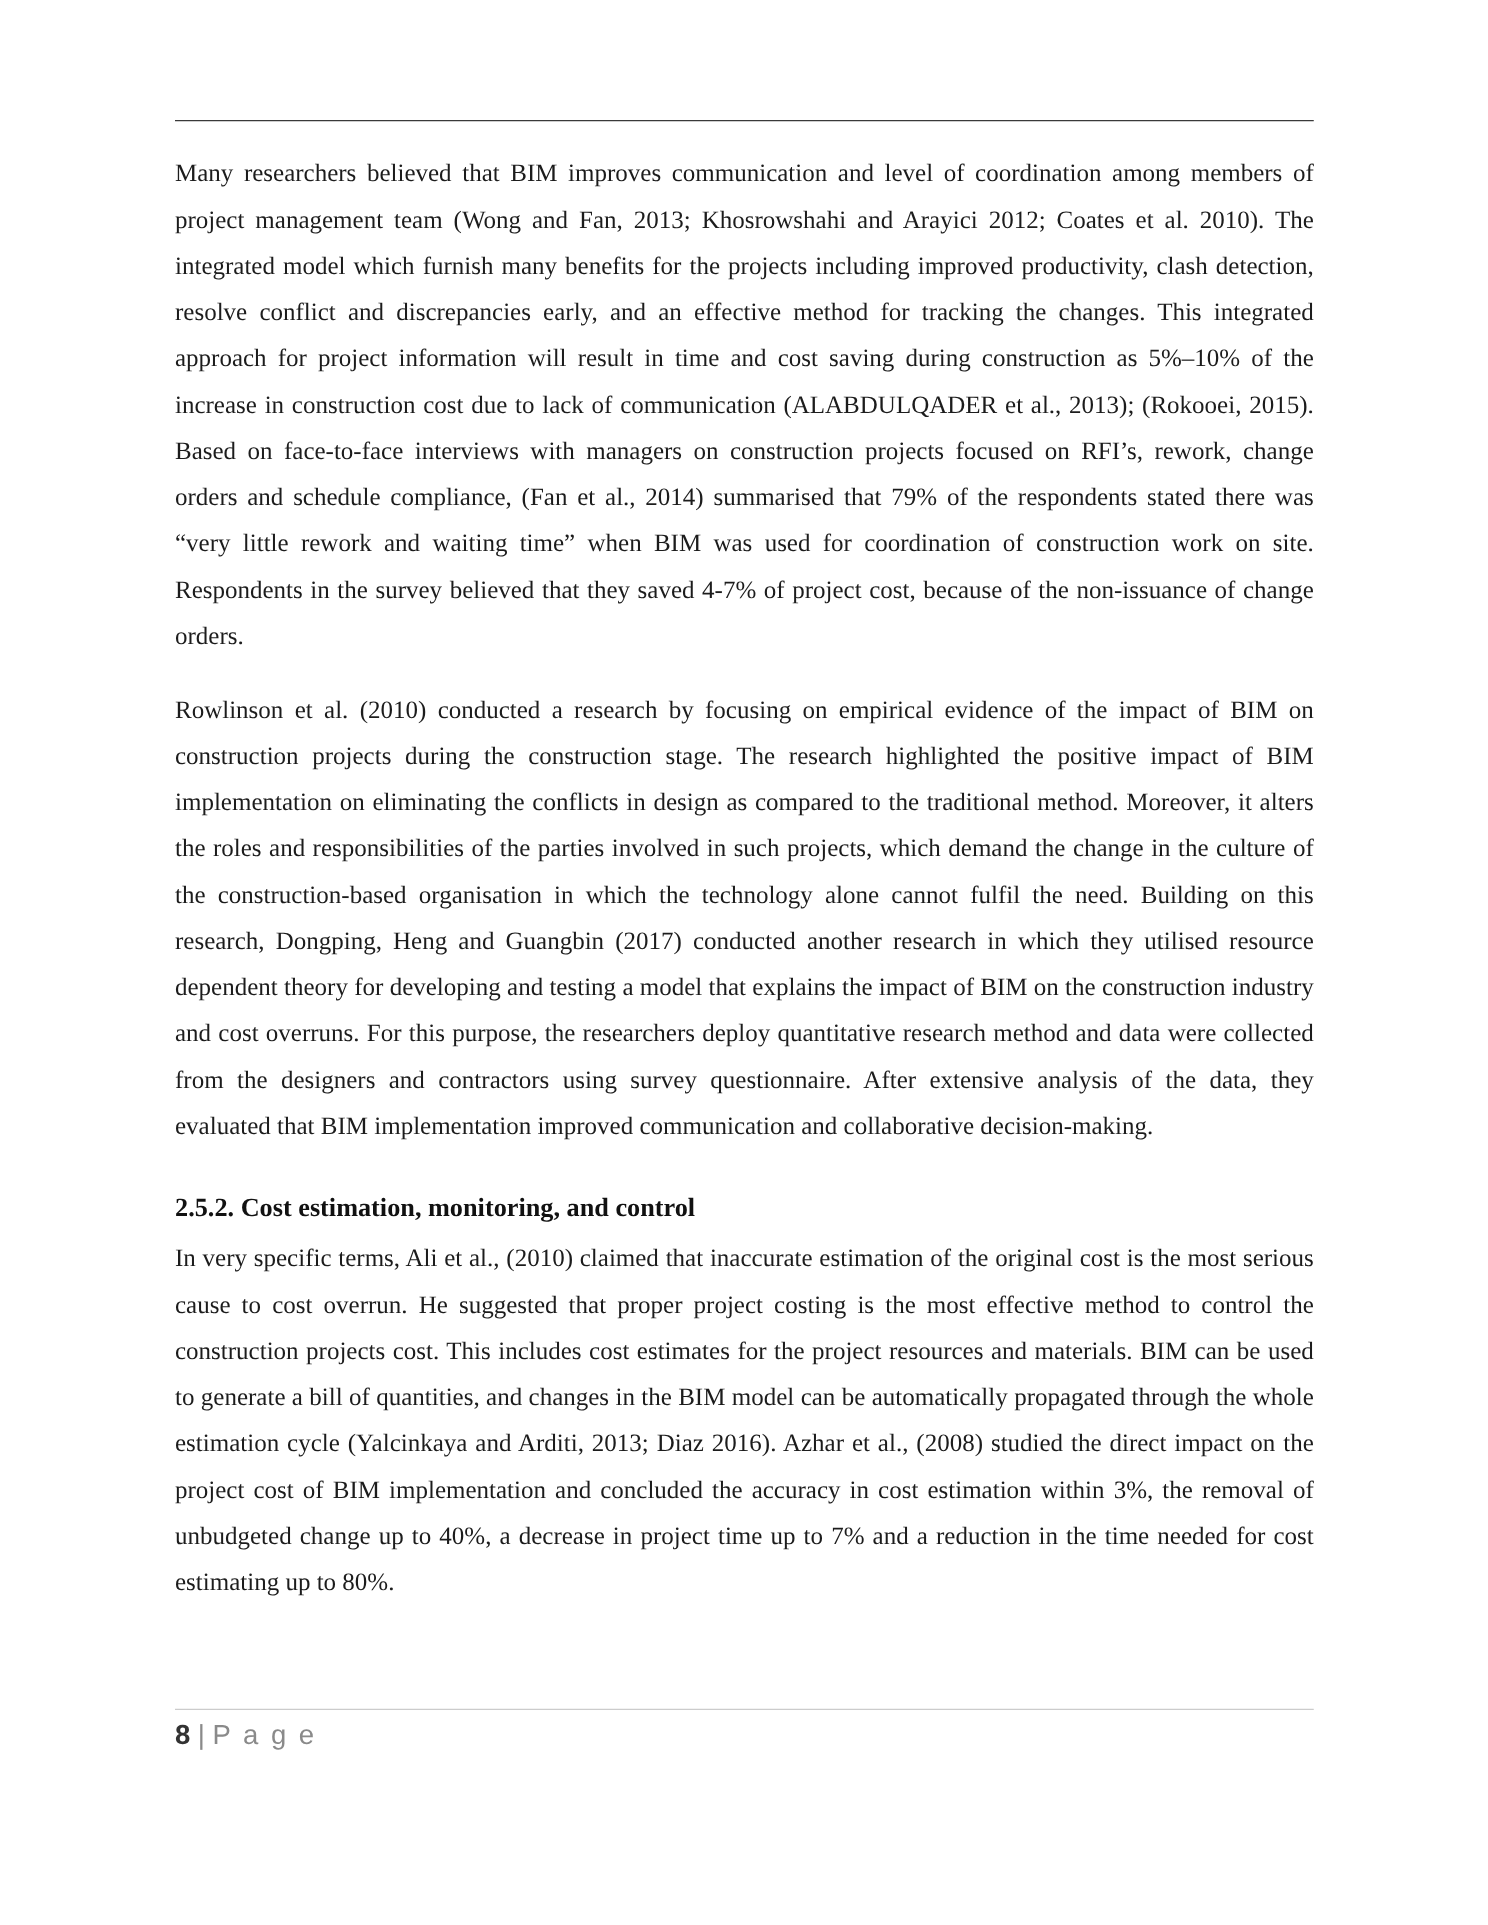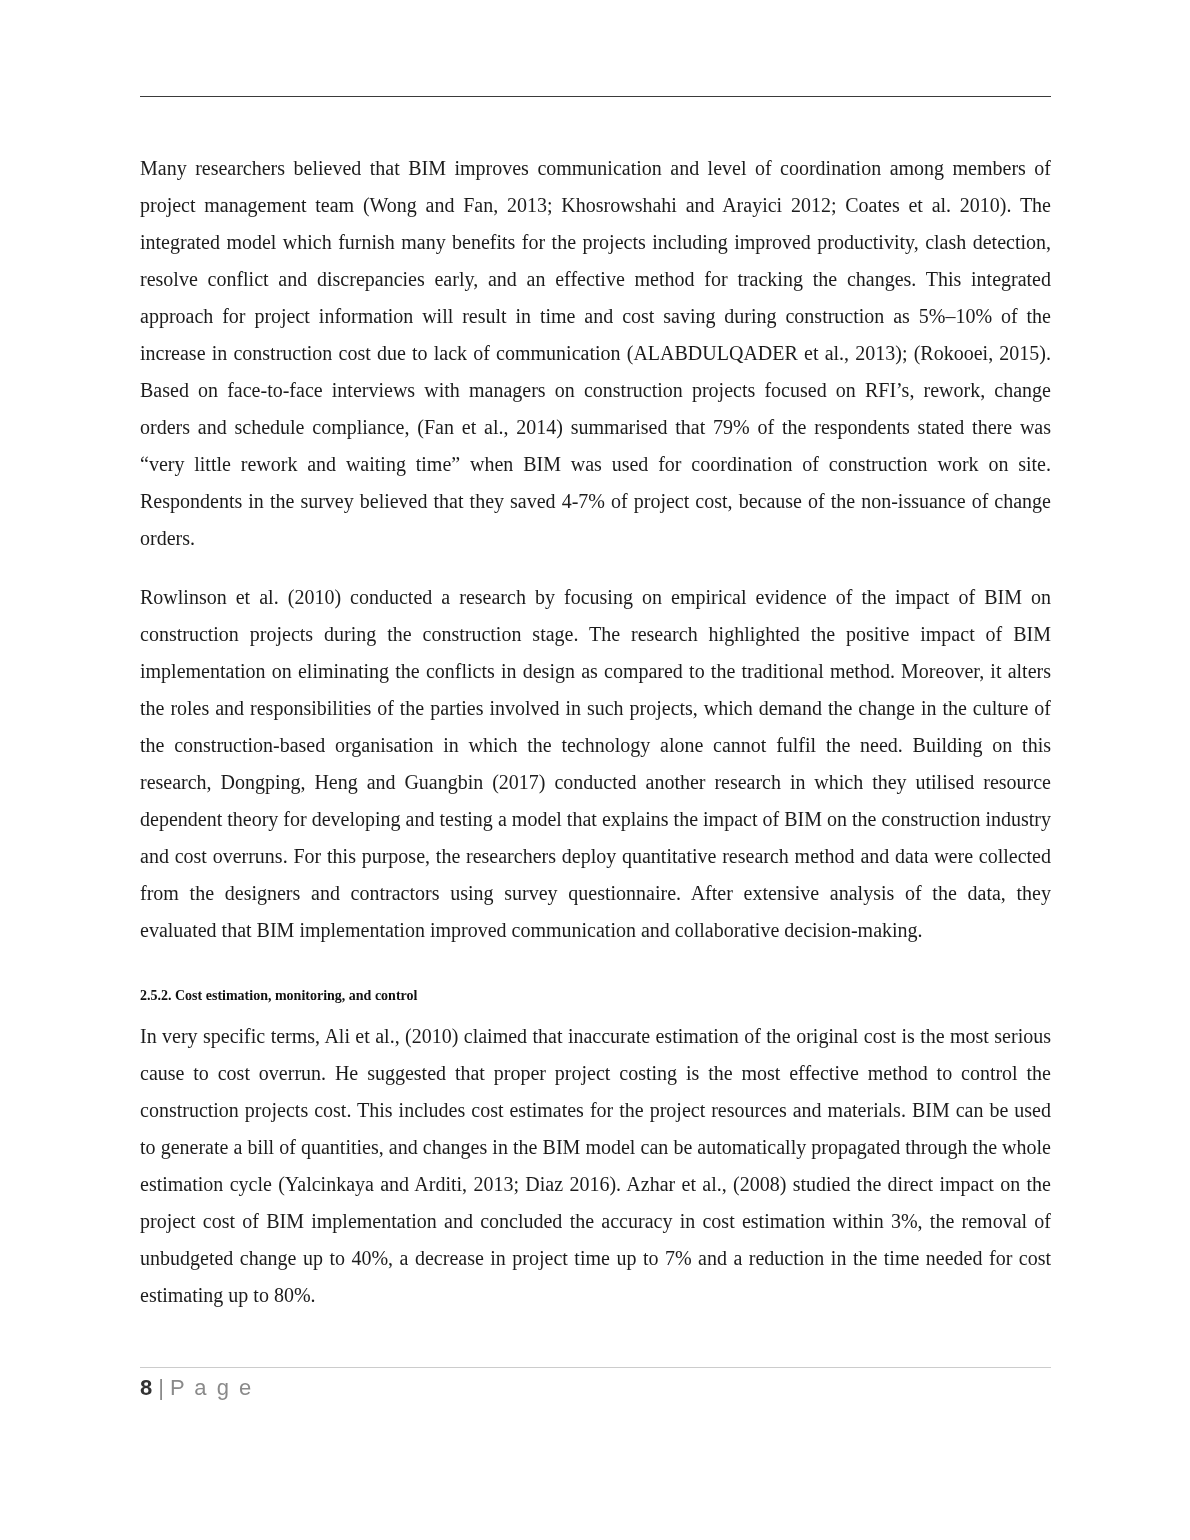--- a/index.html
+++ b/index.html
@@ -20,30 +20,30 @@
     position: absolute;
     left: 140px;
     width: 911px;
     top: 96px;
     border-top: 1.5px solid #3a3a3a;
   }
   .content {
     position: absolute;
     left: 140px;
     width: 911px;
-    top: 150px;
+    top: 121px;
     font-size: 20px;
     line-height: 37px;
     text-align: justify;
   }
   .content p.para {
     margin: 0 0 22px 0;
   }
   .content h2.heading {
-    font-size: 14px;
+    font-size: 21px;
     font-weight: bold;
     margin: 28px 0 4px 0;
     text-align: left;
     color: #111111;
   }
   .footer {
     position: absolute;
     left: 140px;
     width: 911px;
     top: 1367px;

